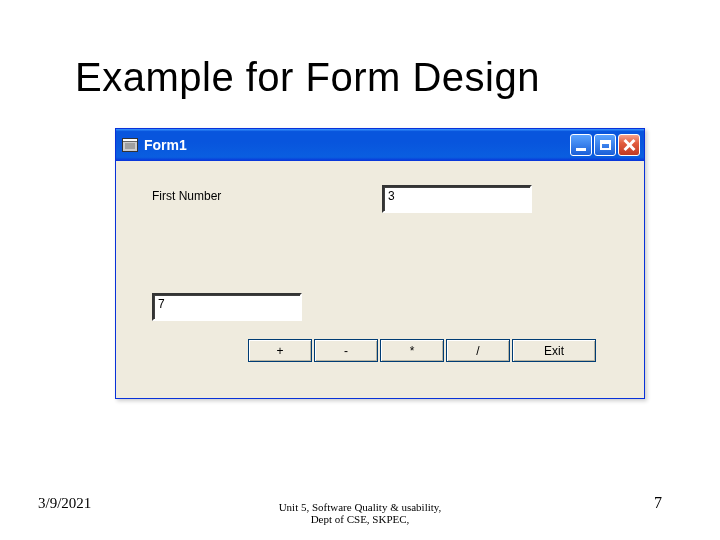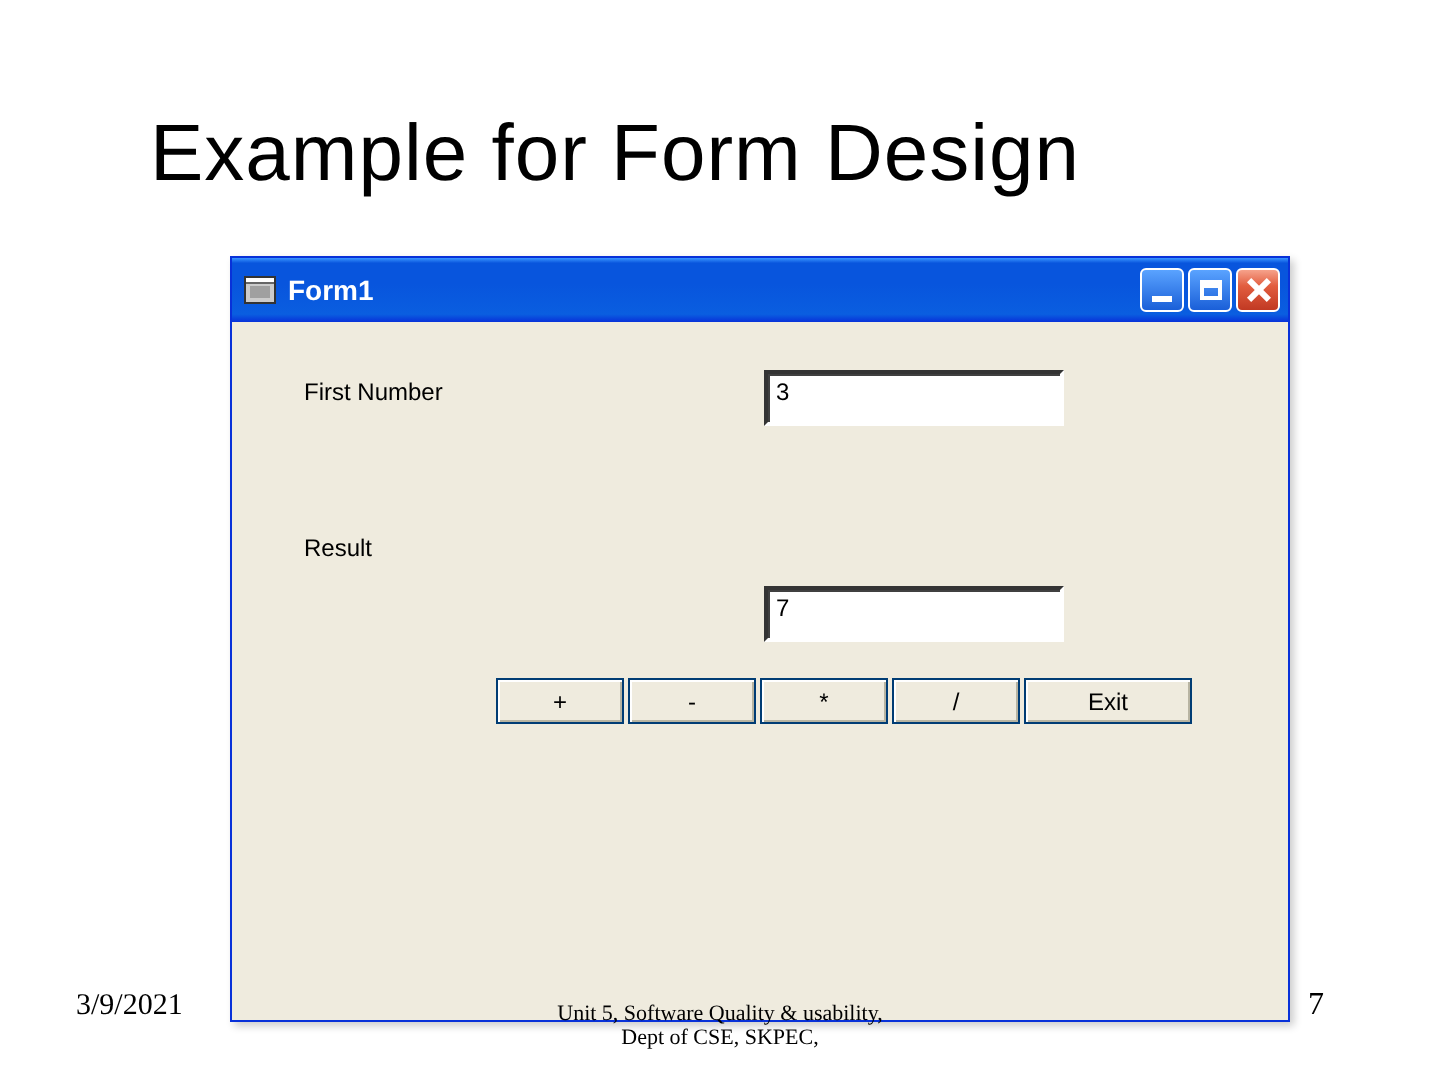--- a/index.html
+++ b/index.html
@@ -16,21 +16,21 @@
     font-weight: normal;
     color: #000;
     padding: 55px 17px 18px 75px;
     letter-spacing: 0.5px;
   }
   .window {
     position: absolute;
     left: 115px;
     top: 128px;
     width: 530px;
-    height: 383px;
+    height: 271px;
     background: #efebde;
     border: 1px solid #0831d9;
     box-shadow: 2px 2px 4px rgba(0,0,0,0.2);
   }
   .titlebar {
     height: 32px;
     background: linear-gradient(to bottom, #3a95ff 0%, #0855dd 8%, #0855dd 40%, #0a5ee0 88%, #0831d9 100%);
     display: flex;
     align-items: center;
     padding: 0 4px 0 6px;
@@ -218,21 +218,20 @@
 
   <div class="client">
 
     <div class="row">
       <div class="label">First Number</div>
       <div class="textbox">3</div>
     </div>
 
 
     <div class="row result">
-      <div class="label">Result</div>
       <div class="textbox-wrap">
         <div class="textbox">7</div>
       </div>
     </div>
 
     <div class="button-row">
       <button class="op-btn">+</button>
       <button class="op-btn">-</button>
       <button class="op-btn">*</button>
       <button class="op-btn">/</button>

